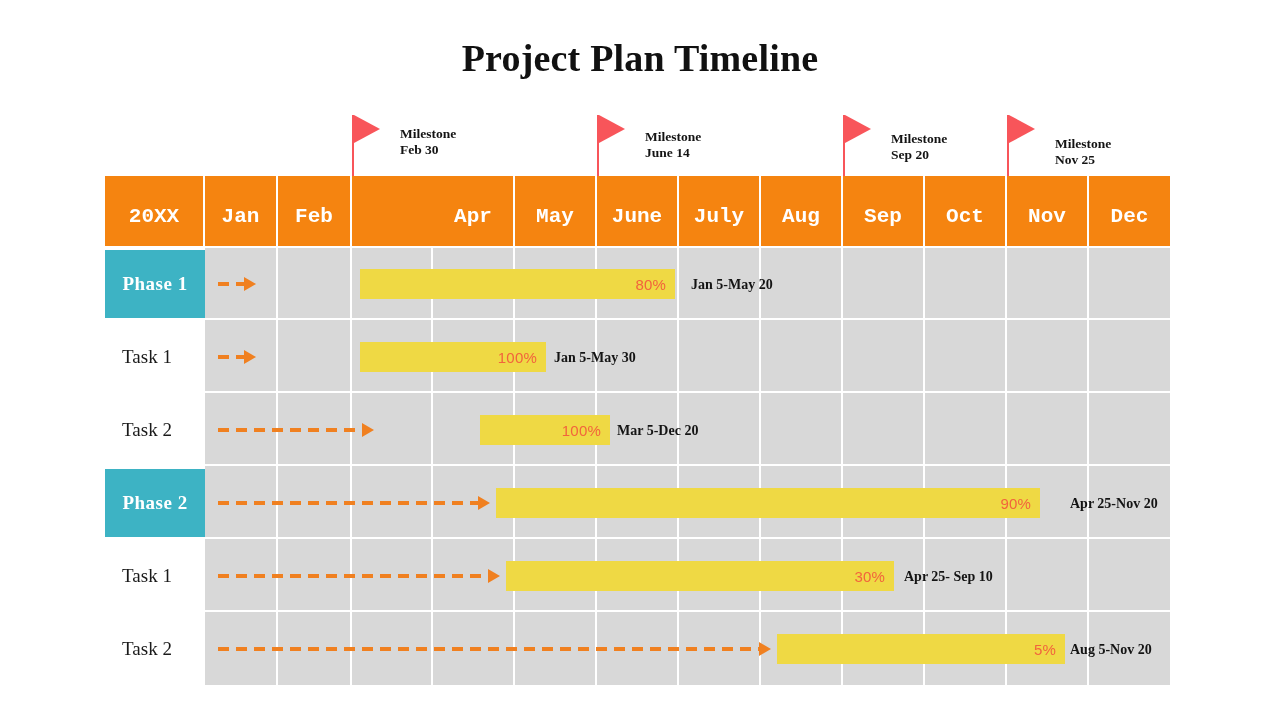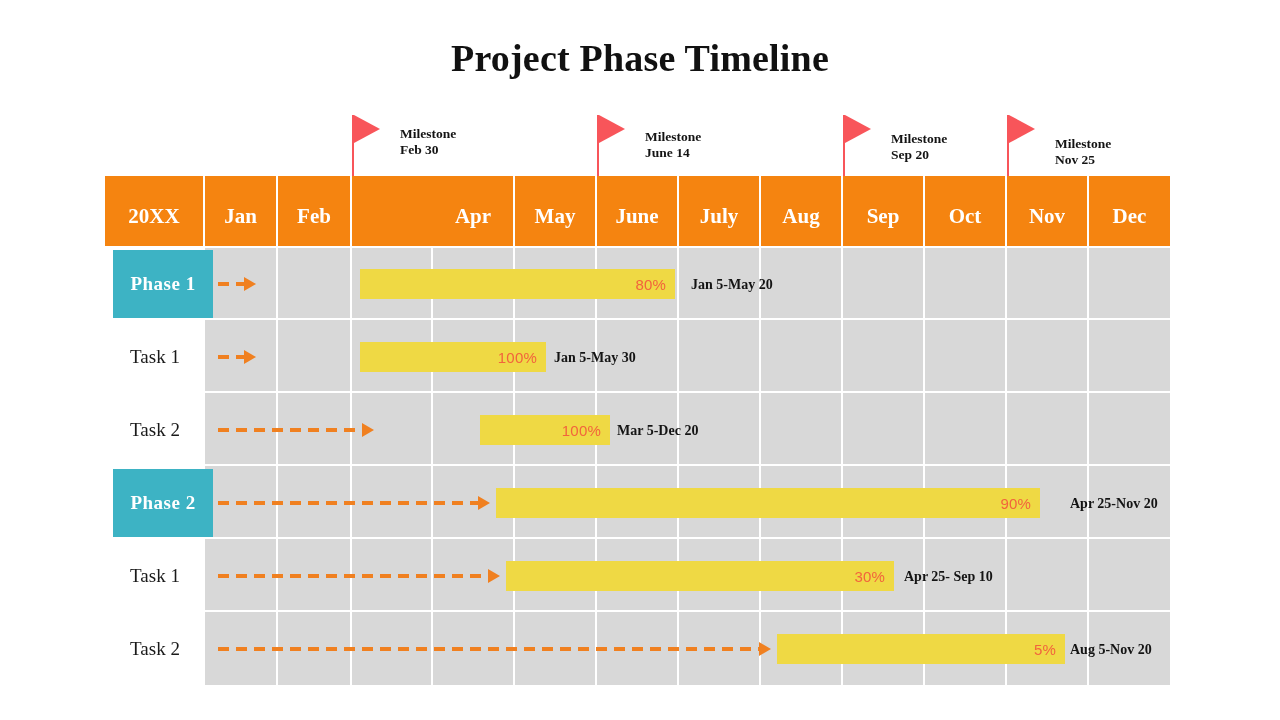--- a/index.html
+++ b/index.html
@@ -93,20 +93,21 @@
     top: 0;
     height: 81px;
     color: #ffffff;
     font-size: 21px;
     font-weight: bold;
     display: flex;
     align-items: center;
     justify-content: center;
     box-sizing: border-box;
     border-right: 2px solid #ffffff;
+    font-family: Liberation Mono, monospace;
   }
   .hcell.last { border-right: none; text-align: right; }
 
   
   .grid-body {
     position: absolute;
     left: 100px;
     top: 72px;
     width: 965px;
     height: 437px;
@@ -135,21 +136,21 @@
     width: 100px;
     height: 437px;
     background: #ffffff;
   }
 
   
   .row { position: absolute; left: 0; width: 1065px; height: 72px; }
 
   .row-label {
     position: absolute;
-    left: 8px;
+    left: 0;
     top: 0;
     width: 84px;
     height: 72px;
     display: flex;
     align-items: center;
     justify-content: center;
     font-size: 19px;
     color: #1a1a1a;
     box-sizing: border-box;
   }
@@ -213,21 +214,21 @@
     font-weight: bold;
     color: #141414;
     white-space: nowrap;
   }
 </style>
 </head>
 <body>
 
 <div id="stage">
 
-  <div class="page-title">Project Phase Timeline</div>
+  <div class="page-title">Project Plan Timeline</div>
 
   <div class="milestone" style="left:352px;">
     <div class="ms-pole"></div>
     <div class="ms-flag"></div>
     <div class="ms-label">
       <span>Milestone</span>
       <span class="ms-date">Feb 30</span>
     </div>
   </div>
 

